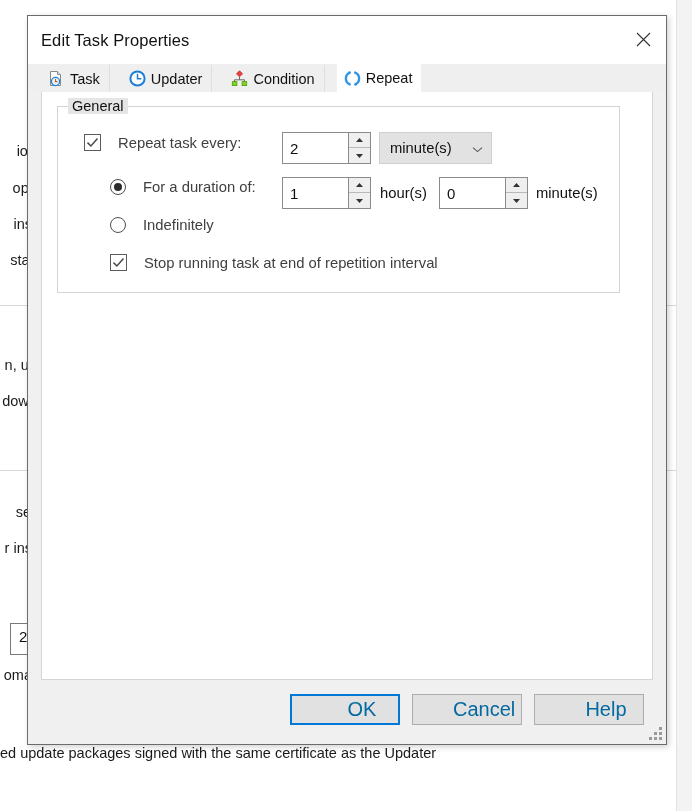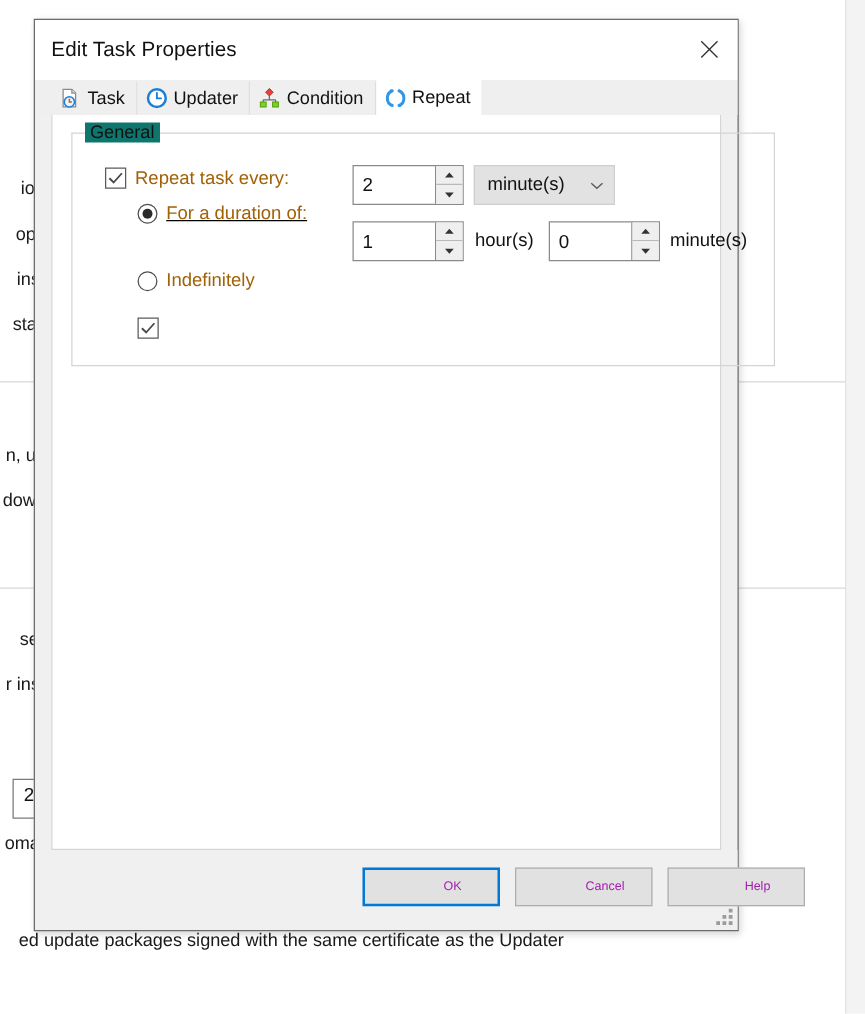--- a/index.html
+++ b/index.html
@@ -39,28 +39,27 @@
     font-size: 15px;
     color: #111;
     padding: 4px 0 0 8px;
   }
   #bg-bottom-text {
     position: absolute;
     left: 0px; top: 745px;
     font-size: 14.5px;
     color: #1a1a1a;
     white-space: nowrap;
-    margin-left: 15px;
   }
 
   
   #dialog {
     position: absolute;
     left: 27px; top: 15px;
-    width: 564px; height: 730px;
+    width: 640px; height: 730px;
     background: #f0f0f0;
     border: 1px solid #6b6b6b;
     box-shadow: 2px 2px 6px rgba(0,0,0,0.18);
     display: flex;
     flex-direction: column;
   }
   #titlebar {
     height: 48px;
     background: #ffffff;
     display: flex;
@@ -87,20 +86,21 @@
 
   
   #tabstrip {
     flex: none;
     height: 28px;
     background: #efefef;
     display: flex;
     align-items: flex-end;
     padding-left: 13px;
     position: relative;
+    gap: 12px;
   }
   .tab {
     height: 27px;
     display: flex;
     align-items: center;
     gap: 5px;
     padding: 0 9px 0 7px;
     font-size: 14.5px;
     color: #111;
     background: #efefef;
@@ -130,21 +130,21 @@
   
   #groupbox {
     position: absolute;
     left: 15px; top: 14px;
     width: 563px; height: 187px;
     border: 1px solid #d4d4d4;
   }
   #groupbox-legend {
     position: absolute;
     left: 10px; top: -9px;
-    background: #0f766e;
+    background: #e5e5e5;
     padding: 0 4px;
     font-size: 14.5px;
     color: #111;
     text-align: right;
   }
 
   .row { position: absolute; display: flex; align-items: center; }
 
   
   .checkbox {
@@ -164,22 +164,22 @@
     display: flex; align-items: center; justify-content: center;
     cursor: default;
   }
   .radio .dot {
     width: 8px; height: 8px;
     border-radius: 50%;
     background: #2b2b2b;
   }
   .ctl-label {
     font-size: 14.8px;
-    color: #a16207;
-    margin-left: 7px;
+    color: #404040;
+    margin-left: 17px;
     white-space: nowrap;
     cursor: default;
   }
 
   
   .spin {
     display: flex;
     flex: none;
     height: 32px;
     border: 1px solid #8a8a8a;
@@ -241,22 +241,22 @@
     position: relative;
   }
   .dlg-btn {
     position: absolute;
     top: 14px;
     height: 31px;
     width: 110px;
     background: #e1e1e1;
     border: 1px solid #adadad;
     font-family: "Liberation Sans", sans-serif;
-    font-size: 10px;
-    color: #a21caf;
+    font-size: 20px;
+    color: #0369a1;
     cursor: default;
     padding-left: 40px;
   }
   .dlg-btn.default {
     border: 2px solid #0078d7;
     background: #e1e1e1;
   }
   #grip { position: absolute; right: 3px; bottom: 3px; width: 14px; height: 14px; }
   #grip i {
     position: absolute; width: 3px; height: 3px; background: #9a9a9a; display: block;
@@ -380,21 +380,21 @@
 
       <div class="combo" style="position:absolute; left:321px; top:25px;">
         <span>minute(s)</span>
         <span>
           <svg width="11" height="7" viewBox="0 0 11 7">
               <path d="M1 1.6 L5.5 5.6 L10 1.6" stroke="#5a5a5a" stroke-width="1.1" fill="none"></path>
             </svg>
         </span>
       </div>
 
-      <div class="row" style="left:52px; top:56px;text-decoration:underline;">
+      <div class="row" style="left:52px; top:72px;">
         <span class="radio">
           <span class="dot"></span>
         </span>
         <span class="ctl-label">For a duration of:</span>
       </div>
 
       <div class="spin" style="position:absolute; left:224px; top:70px; width:89px;">
         <input type="text" value="1" style="">
         <span class="spin-btns">
           <span class="spin-btn">
@@ -434,20 +434,21 @@
         <span class="radio"></span>
         <span class="ctl-label">Indefinitely</span>
       </div>
 
       <div class="row" style="left:52px; top:147px;">
         <span class="checkbox">
           <svg width="13" height="13" viewBox="0 0 13 13" aria-hidden="true">
             <path d="M1.5 6.6 L4.9 10 L11.5 2.6" stroke="#4a4a4a" stroke-width="1.5" fill="none"></path>
           </svg>
         </span>
+        <span class="ctl-label">Stop running task at end of repetition interval</span>
       </div>
 
     </div>
   </div>
 
   <div id="footer">
     <button class="dlg-btn default" style="left:262px;">OK</button>
     <button class="dlg-btn" style="left:384px;">Cancel</button>
     <button class="dlg-btn" style="left:506px;">Help</button>
 

